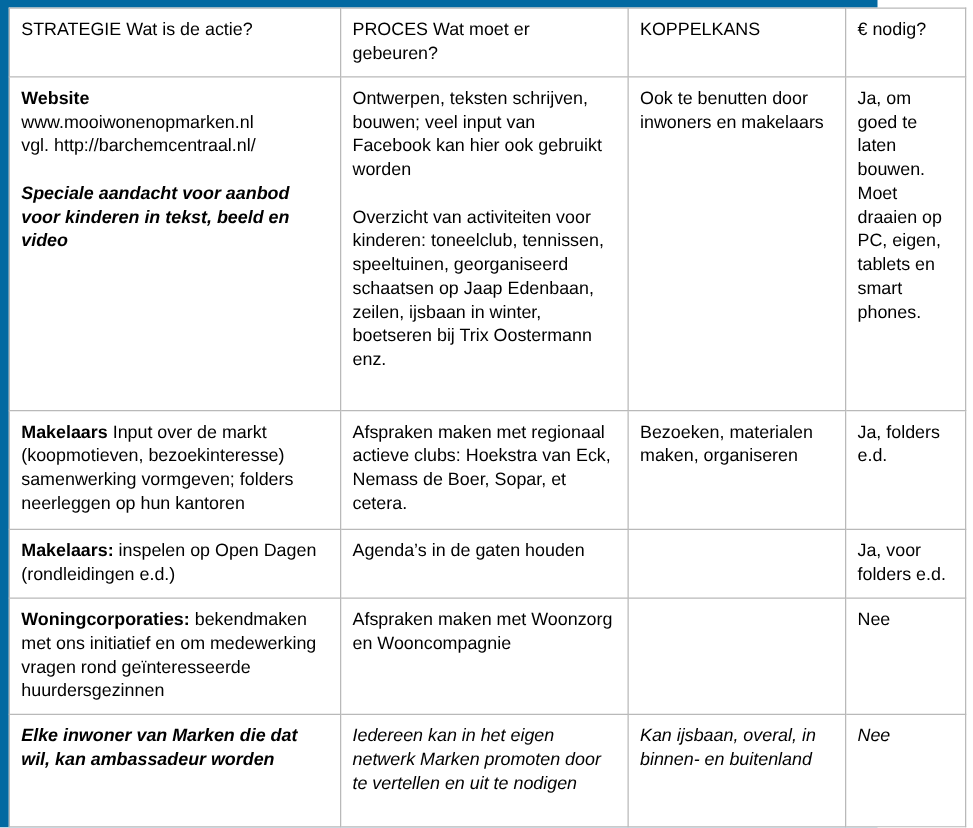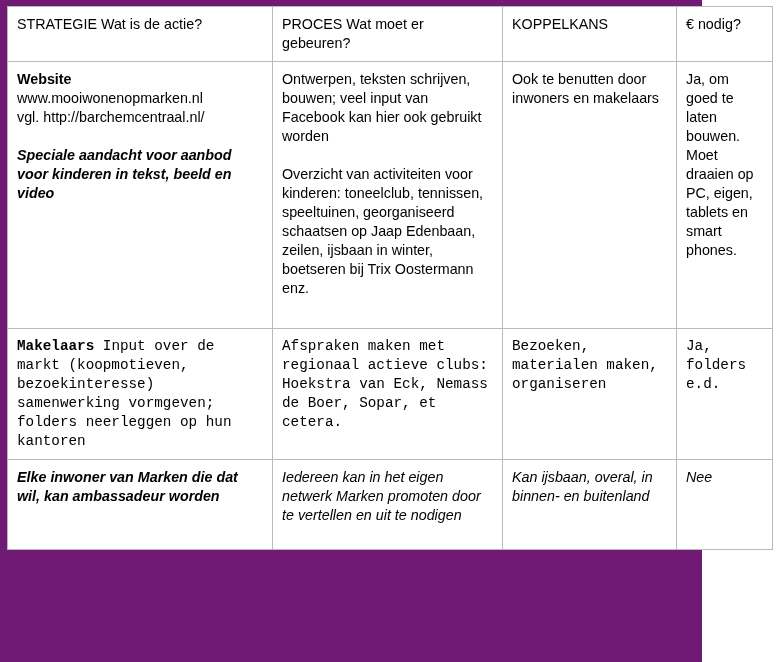--- a/index.html
+++ b/index.html
@@ -11,21 +11,21 @@
     width: 778px;
     height: 662px;
     font-family: "Liberation Sans", sans-serif;
     color: #000000;
     overflow: hidden;
   }
   .page {
     position: relative;
     width: 702px;
     height: 662px;
-    background: #701a75;
+    background: #0369a1;
   }
   table.strategy-table {
     position: absolute;
     left: 7px;
     top: 6px;
     width: 765px;
     border-collapse: collapse;
     table-layout: fixed;
     background: #ffffff;
   }
@@ -46,21 +46,21 @@
   .col-koppel    { width: 174px; }
   .col-euro      { width: 96px; }
 
   thead th {
     font-weight: bold;
     padding-top: 9px;
     padding-bottom: 9px;
     height: 27px;
   }
   .row-h1 td { height: 250px; }
-  .row-h2 td { height: 78px; font-family: Liberation Mono, monospace; }
+  .row-h2 td { height: 78px; }
   .row-h3 td { height: 38px; }
   .row-h4 td { height: 73px; }
   .row-h5 td { height: 73px; font-style: italic; }
 
   .cell-block { display: block; }
   .cell-block + .cell-block { margin-top: 1.35em; }
   .lead-bold { font-weight: bold; }
   .em-bolditalic { font-weight: bold; font-style: italic; }
   .plain { font-weight: normal; font-style: normal; text-align: center; }
 </style>
@@ -105,21 +105,33 @@
         <td>Ja, om goed te laten bouwen. Moet draaien op PC, eigen, tablets en smart phones.</td>
       </tr>
 
       <tr class="row-h2">
         <td><span class="lead-bold">Makelaars</span><span class="plain"> Input over de markt (koopmotieven, bezoekinteresse) samenwerking vormgeven; folders neerleggen op hun kantoren</span></td>
         <td>Afspraken maken met regionaal actieve clubs: Hoekstra van Eck, Nemass de Boer, Sopar, et cetera.</td>
         <td>Bezoeken, materialen maken, organiseren</td>
         <td>Ja, folders e.d.</td>
       </tr>
 
+      <tr class="row-h3">
+        <td><span class="lead-bold">Makelaars:</span><span class="plain"> inspelen op Open Dagen (rondleidingen e.d.)</span></td>
+        <td>Agenda’s in de gaten houden</td>
+        <td></td>
+        <td>Ja, voor folders e.d.</td>
+      </tr>
 
+      <tr class="row-h4">
+        <td><span class="lead-bold">Woningcorporaties:</span><span class="plain"> bekendmaken met ons initiatief en om medewerking vragen rond geïnteresseerde huurdersgezinnen</span></td>
+        <td>Afspraken maken met Woonzorg en Wooncompagnie</td>
+        <td></td>
+        <td>Nee</td>
+      </tr>
 
       <tr class="row-h5">
         <td><span class="lead-bold">Elke inwoner van Marken die dat wil, kan ambassadeur worden</span><span class="plain"></span></td>
         <td>Iedereen kan in het eigen netwerk Marken promoten door te vertellen en uit te nodigen</td>
         <td>Kan ijsbaan, overal, in binnen- en buitenland</td>
         <td>Nee</td>
       </tr>
 
     </tbody>
   </table>

